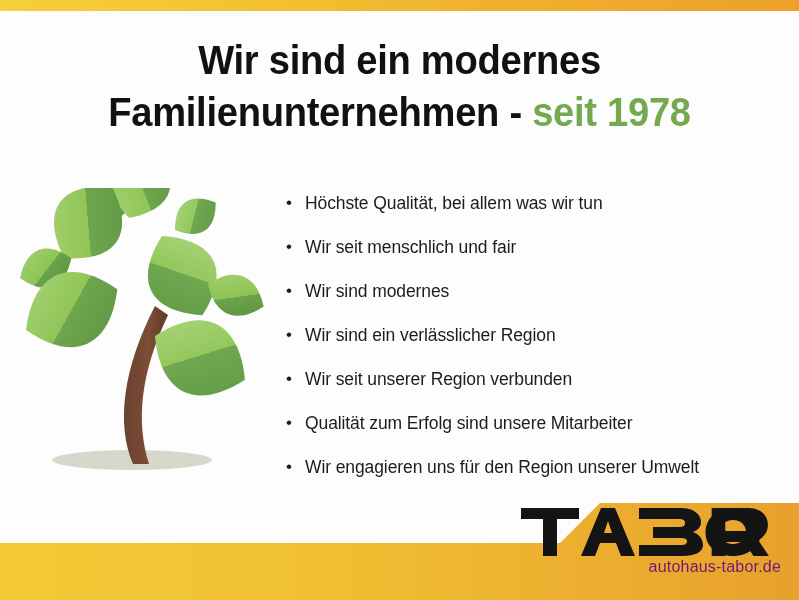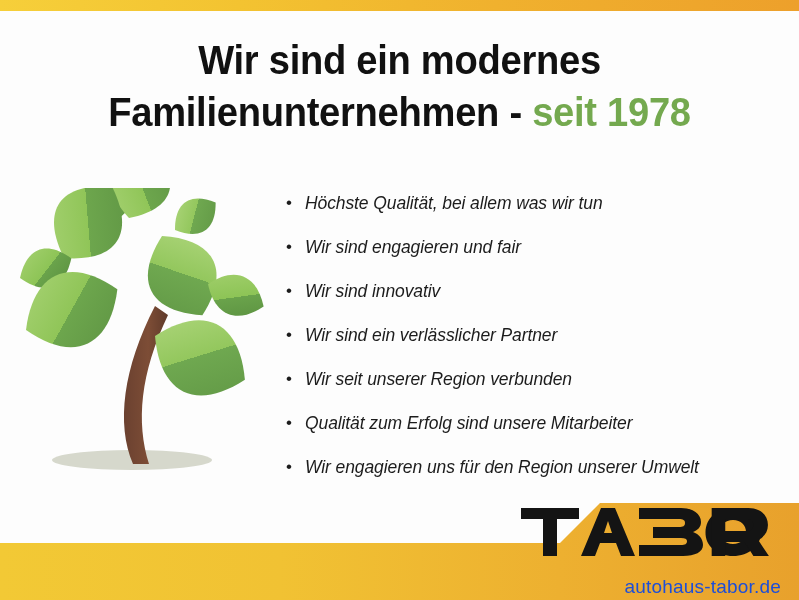--- a/index.html
+++ b/index.html
@@ -72,21 +72,20 @@
     width: 19px;
     font-size: 17px;
     line-height: 22px;
     color: #1c1c1c;
     text-align: left;
   }
   .bullet-text {
     flex: 1 1 auto;
     white-space: nowrap;
     letter-spacing: -0.1px;
-    font-style: italic;
   }
 
   
   #tree {
     position: absolute;
     left: 12px;
     top: 188px;
     width: 258px;
     height: 292px;
   }
@@ -108,24 +107,24 @@
     top: 508px;
     text-align: right;
     width: 260px;
   }
   #logo-word {
     display: block;
     height: 48px;
   }
   #logo-url {
     display: block;
-    margin-top: 20px;
-    font-size: 19px;
+    margin-top: 2px;
+    font-size: 16px;
     letter-spacing: 0.2px;
-    color: #1d4ed8;
+    color: #701a75;
     font-family: "Liberation Sans Narrow", "Liberation Sans", sans-serif;
   }
 </style>
 </head>
 <body>
 
 <div id="slide">
 
   <div id="top-bar"></div>
 
@@ -189,29 +188,29 @@
     </svg>
   </div>
 
   <div id="bullets">
     <div class="bullet-row">
       <span class="bullet-dot">•</span>
       <span class="bullet-text">Höchste Qualität, bei allem was wir tun</span>
     </div>
     <div class="bullet-row">
       <span class="bullet-dot">•</span>
-      <span class="bullet-text">Wir sind engagieren und fair</span>
-    </div>
-    <div class="bullet-row">
-      <span class="bullet-dot">•</span>
-      <span class="bullet-text">Wir sind innovativ</span>
-    </div>
-    <div class="bullet-row">
-      <span class="bullet-dot">•</span>
-      <span class="bullet-text">Wir sind ein verlässlicher Partner</span>
+      <span class="bullet-text">Wir seit menschlich und fair</span>
+    </div>
+    <div class="bullet-row">
+      <span class="bullet-dot">•</span>
+      <span class="bullet-text">Wir sind modernes</span>
+    </div>
+    <div class="bullet-row">
+      <span class="bullet-dot">•</span>
+      <span class="bullet-text">Wir sind ein verlässlicher Region</span>
     </div>
     <div class="bullet-row">
       <span class="bullet-dot">•</span>
       <span class="bullet-text">Wir seit unserer Region verbunden</span>
     </div>
     <div class="bullet-row">
       <span class="bullet-dot">•</span>
       <span class="bullet-text">Qualität zum Erfolg sind unsere Mitarbeiter</span>
     </div>
     <div class="bullet-row">

